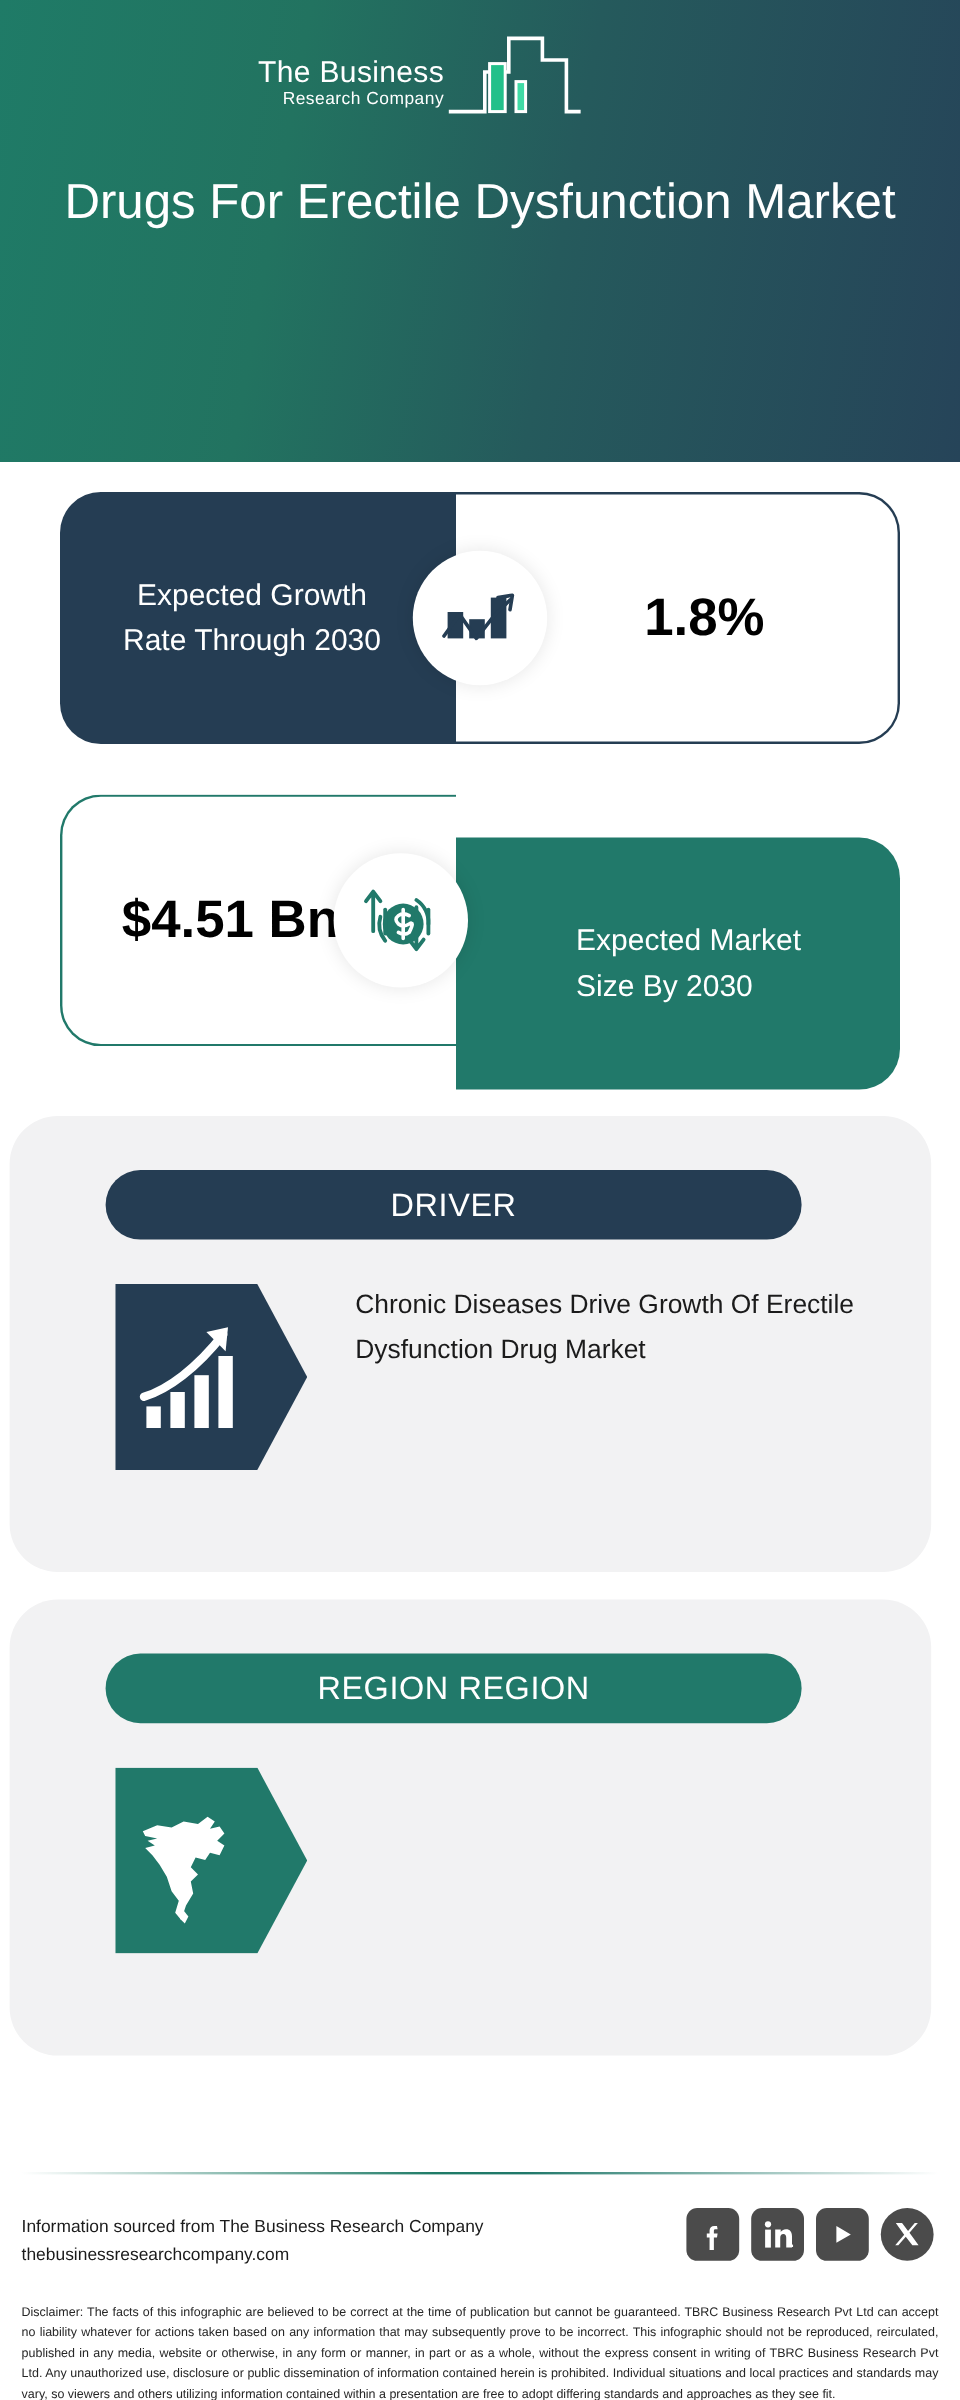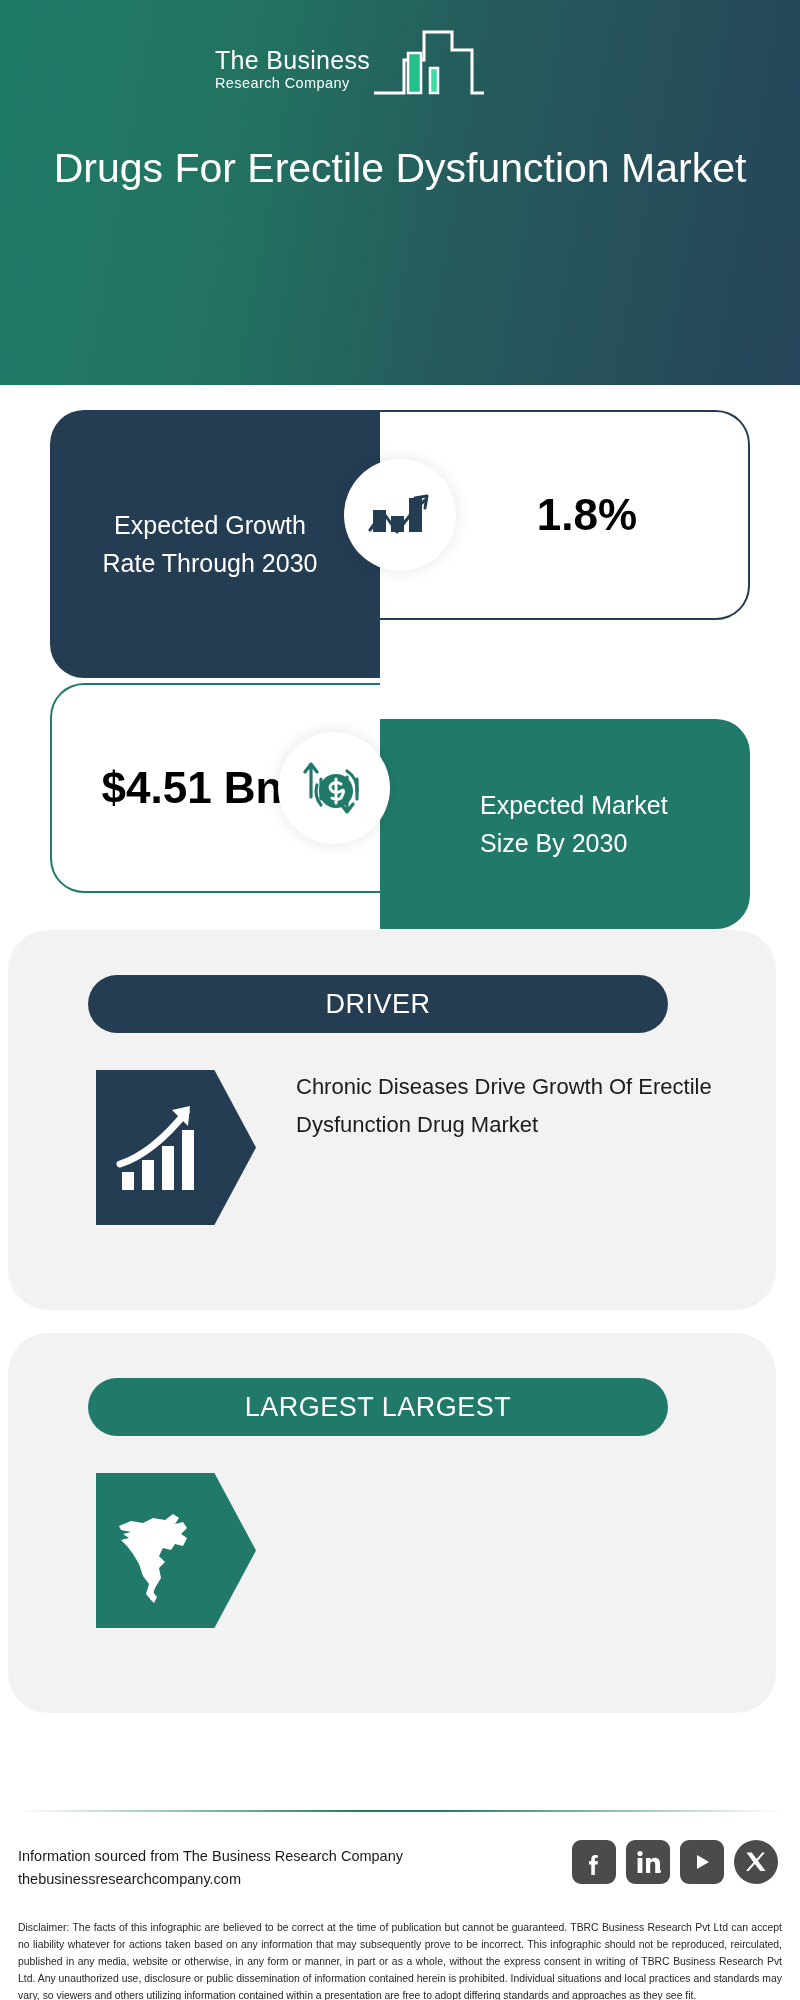--- a/index.html
+++ b/index.html
@@ -12,60 +12,60 @@
 
   
   .header {
     position: absolute; left: 0; top: 0; width: 800px; height: 385px;
     background: linear-gradient(100deg, #1f7b67 0%, #227360 30%, #255a5c 58%, #264459 100%);
   }
   .logo-wrap {
     position: absolute; left: 215px; top: 24px;
     display: flex; align-items: flex-end; height: 72px;
   }
-  .logo-text { display: flex; flex-direction: column; align-items: flex-start; padding-bottom: 4px; margin-top: 40px; }
+  .logo-text { display: flex; flex-direction: column; align-items: flex-end; padding-bottom: 4px; margin-top: 40px; }
   .logo-line1 {
     color: #ffffff; font-size: 25px; letter-spacing: .3px; line-height: 28px;
     font-weight: 400;
   }
   .logo-line2 {
     color: #ffffff; font-size: 14.5px; letter-spacing: .4px; line-height: 18px;
     font-weight: 400;
   }
   .logo-mark { position: relative; width: 112px; height: 72px; margin-left: 2px; }
 
   .header-title {
     position: absolute; left: 0; top: 140px; width: 800px;
     text-align: center; color: #ffffff;
     font-size: 41px; line-height: 56px; font-weight: 400;
   }
 
   
   .stat1 { position: absolute; left: 50px; top: 410px; width: 700px; height: 210px; }
   .stat1 .left {
-    position: absolute; left: 0; top: 0; width: 330px; height: 268px;
+    position: absolute; left: 0; top: 0; width: 330px; height: 210px;
     background: #253d53;
     border-radius: 34px 0 0 34px;
     display: flex; align-items: center; justify-content: center;
   }
   .stat1 .left-label {
     color: #ffffff; font-size: 25px; line-height: 38px; text-align: center;
     width: 250px; padding-right: 10px;
   }
   .stat1 .right {
     position: absolute; left: 330px; top: 0; width: 370px; height: 210px;
     background: #ffffff;
     border: 2.5px solid #253d53; border-left: none;
     border-radius: 0 34px 34px 0;
     display: flex; align-items: center; justify-content: center;
   }
   .stat1 .value { color: #000000; font-size: 44px; font-weight: bold; padding-left: 46px; }
 
   
-  .stat2 { position: absolute; left: 50px; top: 683px; width: 568px; height: 210px; }
+  .stat2 { position: absolute; left: 50px; top: 662px; width: 568px; height: 210px; }
   .stat2 .left {
     position: absolute; left: 0; top: 0; width: 330px; height: 210px;
     background: #ffffff;
     border: 2.5px solid #21796a; border-right: none;
     border-radius: 34px 0 0 34px;
     display: flex; align-items: center; justify-content: center;
   }
   .stat2 .value {
     color: #000000; font-size: 44px; font-weight: bold; text-align: center;
     line-height: 52px; padding-right: 48px;
@@ -217,21 +217,21 @@
       <rect x="68" y="32" width="12" height="60" fill="#ffffff"></rect>
       <path d="M6 66 C 26 60, 50 42, 72 14" fill="none" stroke="#ffffff" stroke-width="7" stroke-linecap="round"></path>
       <path d="M58 12 L76 8 L74 28" fill="#ffffff"></path>
     </svg>
   </div>
   <div class="panel-text">Chronic Diseases Drive Growth Of Erectile Dysfunction Drug Market</div>
 </div>
 
 <div class="panel" id="panel-region">
   <div class="pill teal">
-    <span>LARGEST LARGEST</span>
+    <span>REGION REGION</span>
   </div>
   <div class="pent teal">
     <svg width="100" height="110" viewBox="0 0 100 110" style="margin-right:26px">
       <path fill="#ffffff" d="M6 30 L18 25 L30 27 L40 22 L52 24 L60 18 L66 22 L62 28 L70 26 L74 32
         L68 38 L74 42 L70 50 L62 48 L58 54 L50 52 L46 60 L52 66 L46 72 L48 82 L42 92
         L38 104 L33 98 L36 88 L30 80 L26 68 L20 58 L14 50 L8 44 L16 42 L10 38 L18 36 L8 34 Z"></path>
       <path fill="#ffffff" d="M40 96 L44 101 L41 107 L37 103 Z"></path>
     </svg>
   </div>
 </div>

